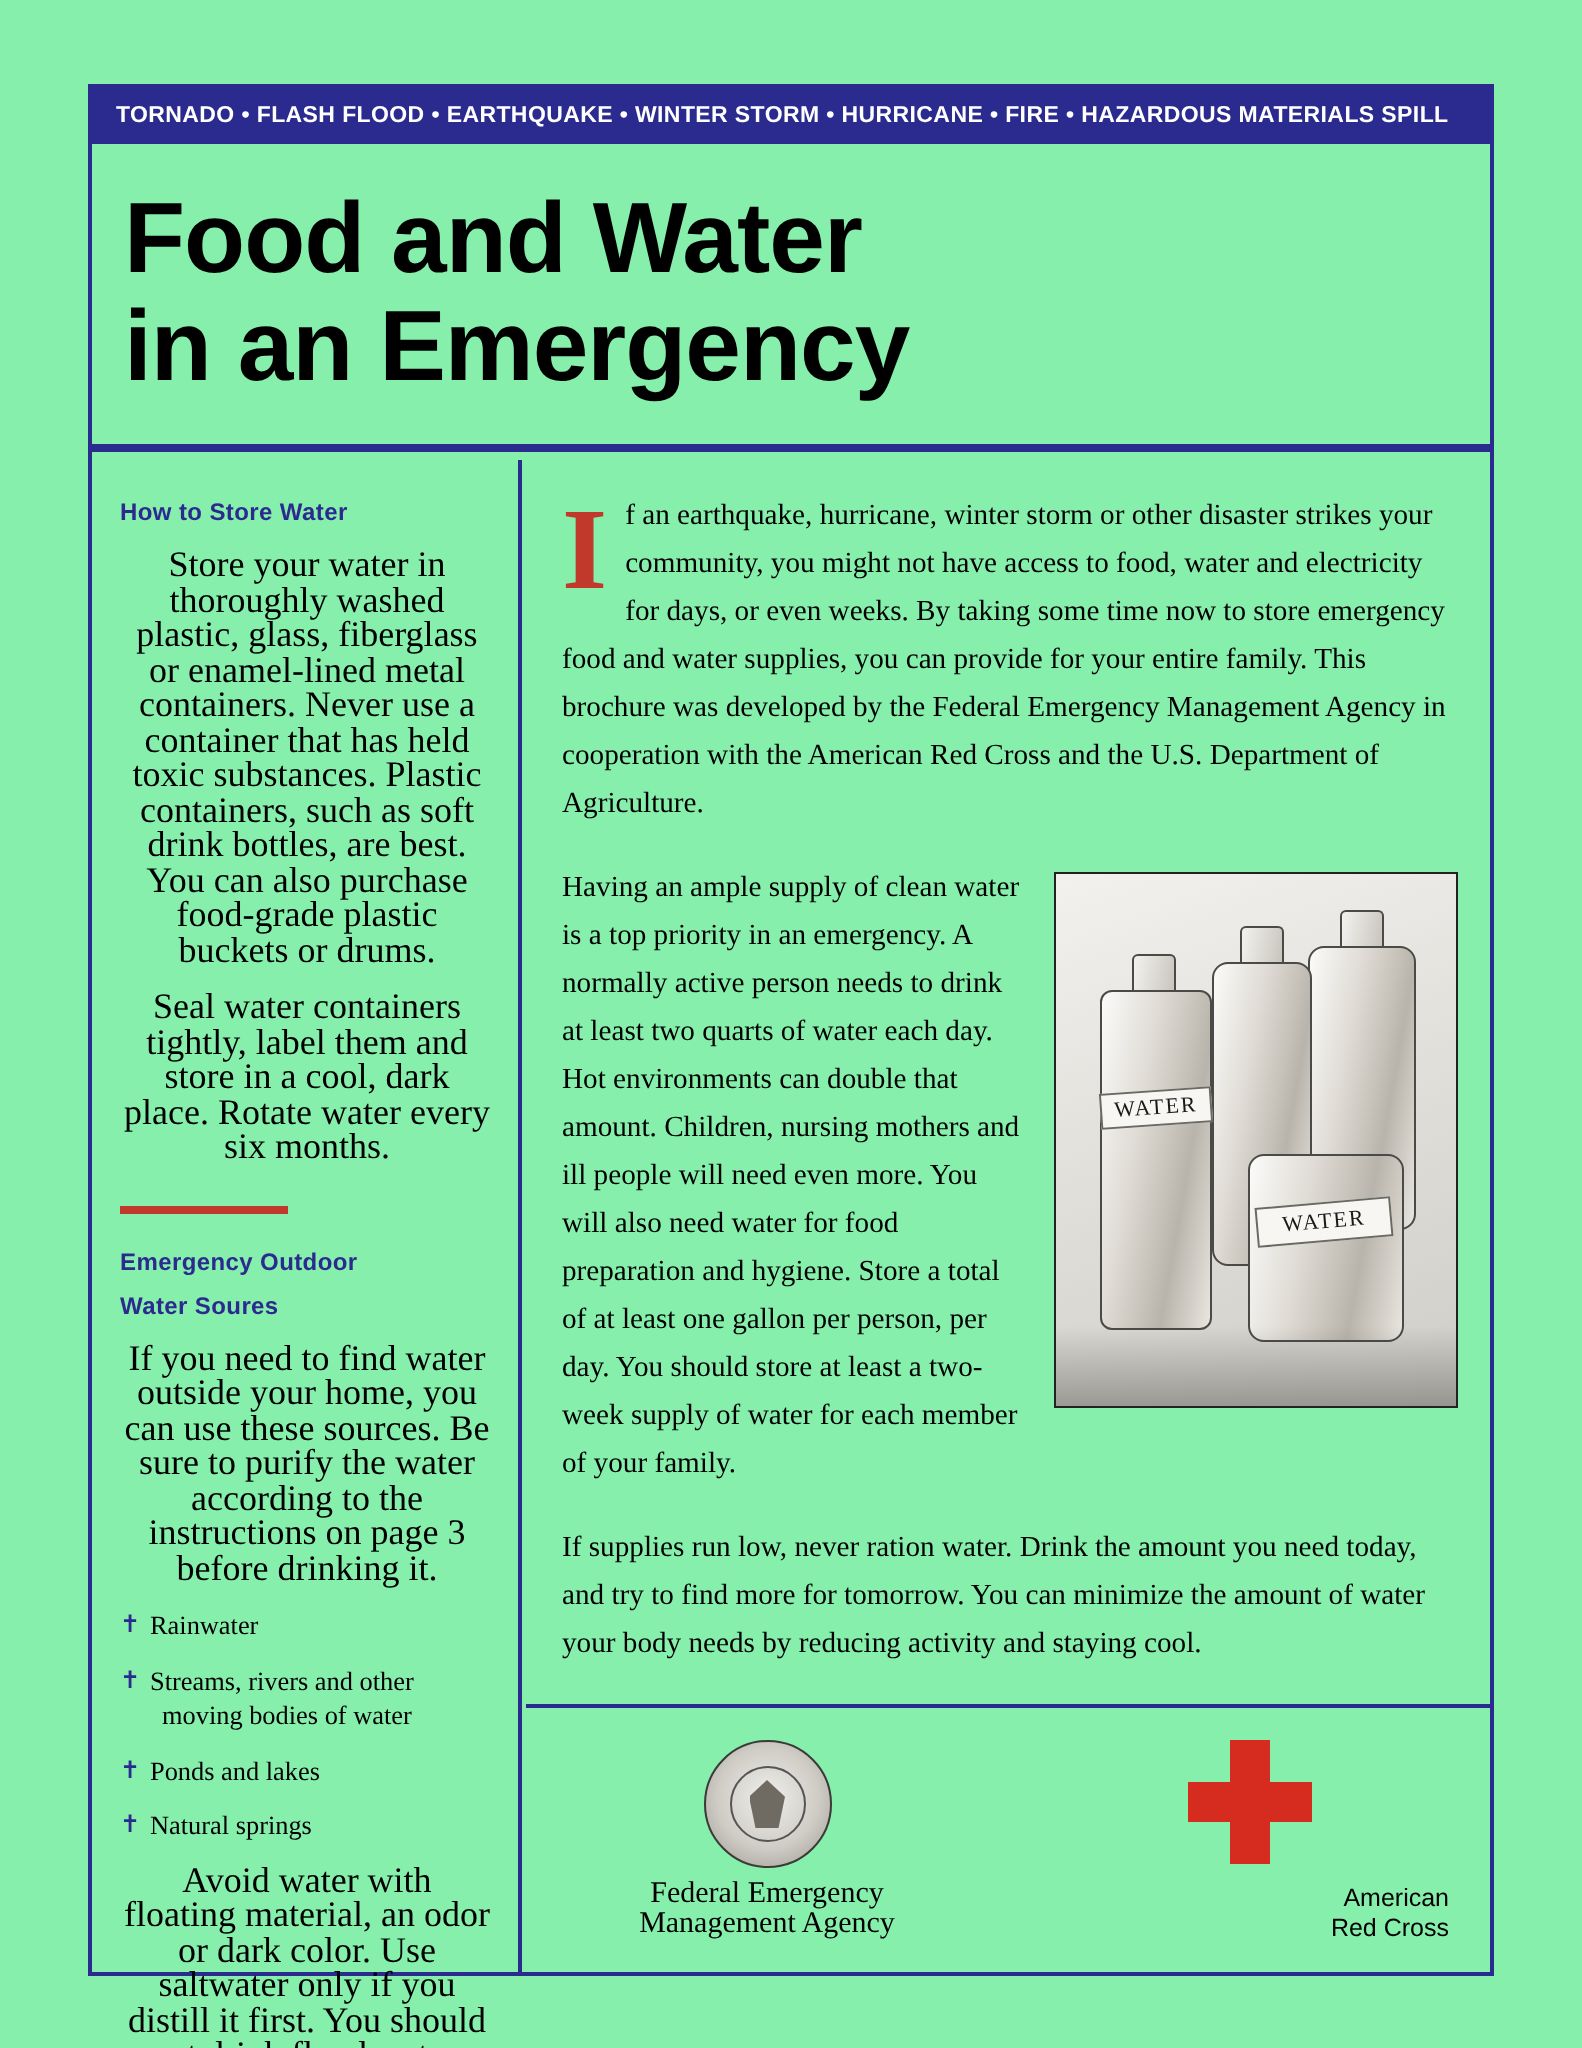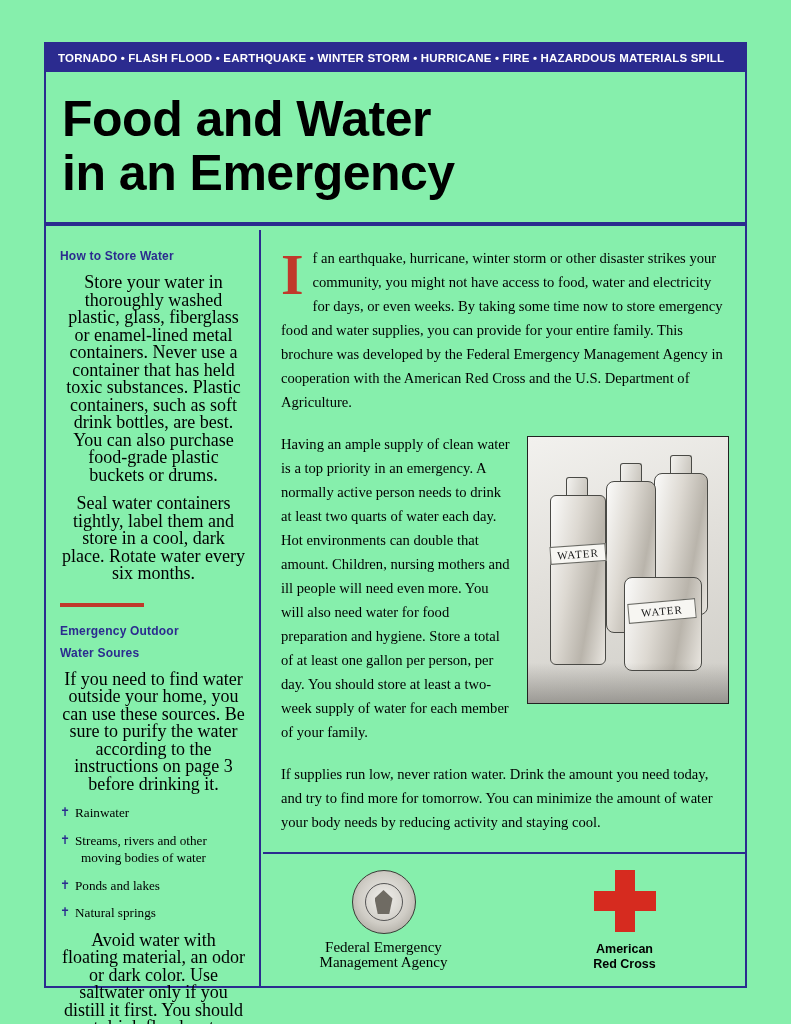--- a/index.html
+++ b/index.html
@@ -263,23 +263,24 @@
     position: relative;
   }
   .redcross .barh, .redcross .barv {
     position: absolute;
     background: #d62b1f;
   }
   .redcross .barh { left: 0; top: 21px; width: 62px; height: 20px; }
   .redcross .barv { left: 21px; top: 0; width: 20px; height: 62px; }
   .rc-caption {
     font-family: "Liberation Sans", sans-serif;
-    font-weight: bold;
+    font-weight: normal;
     font-size: 12.5px;
     line-height: 15px;
+    text-align: right;
   }
 </style>
 </head>
 <body>
 
 <div class="page">
 
   <div class="frame"></div>
 
   <div class="banner">

